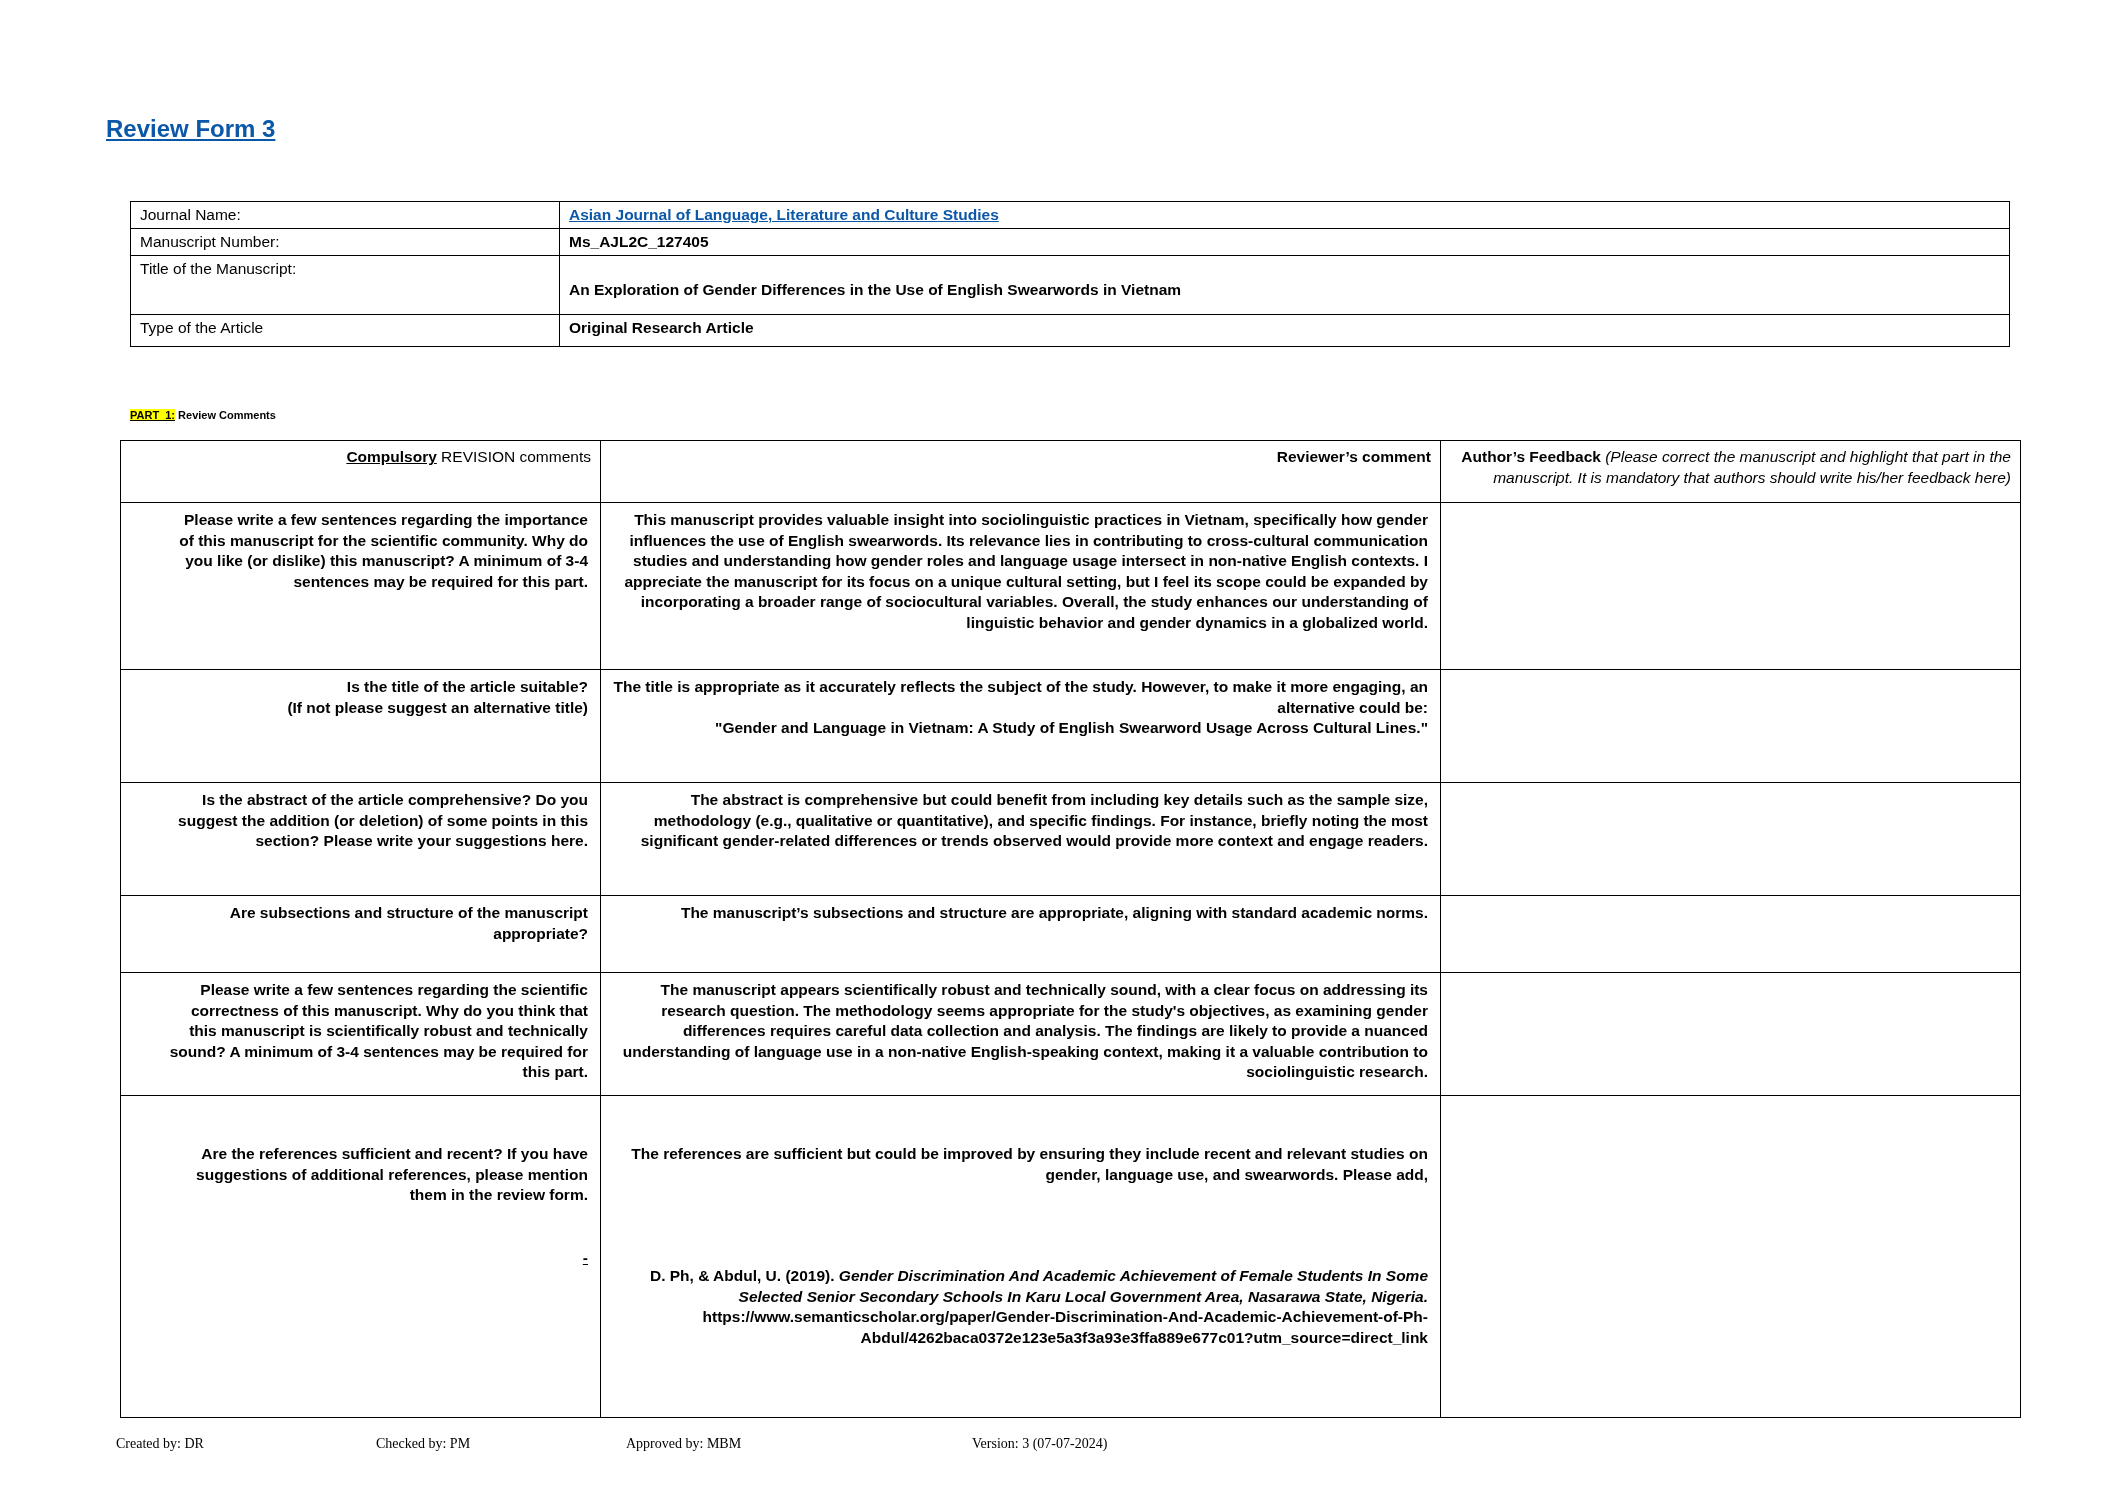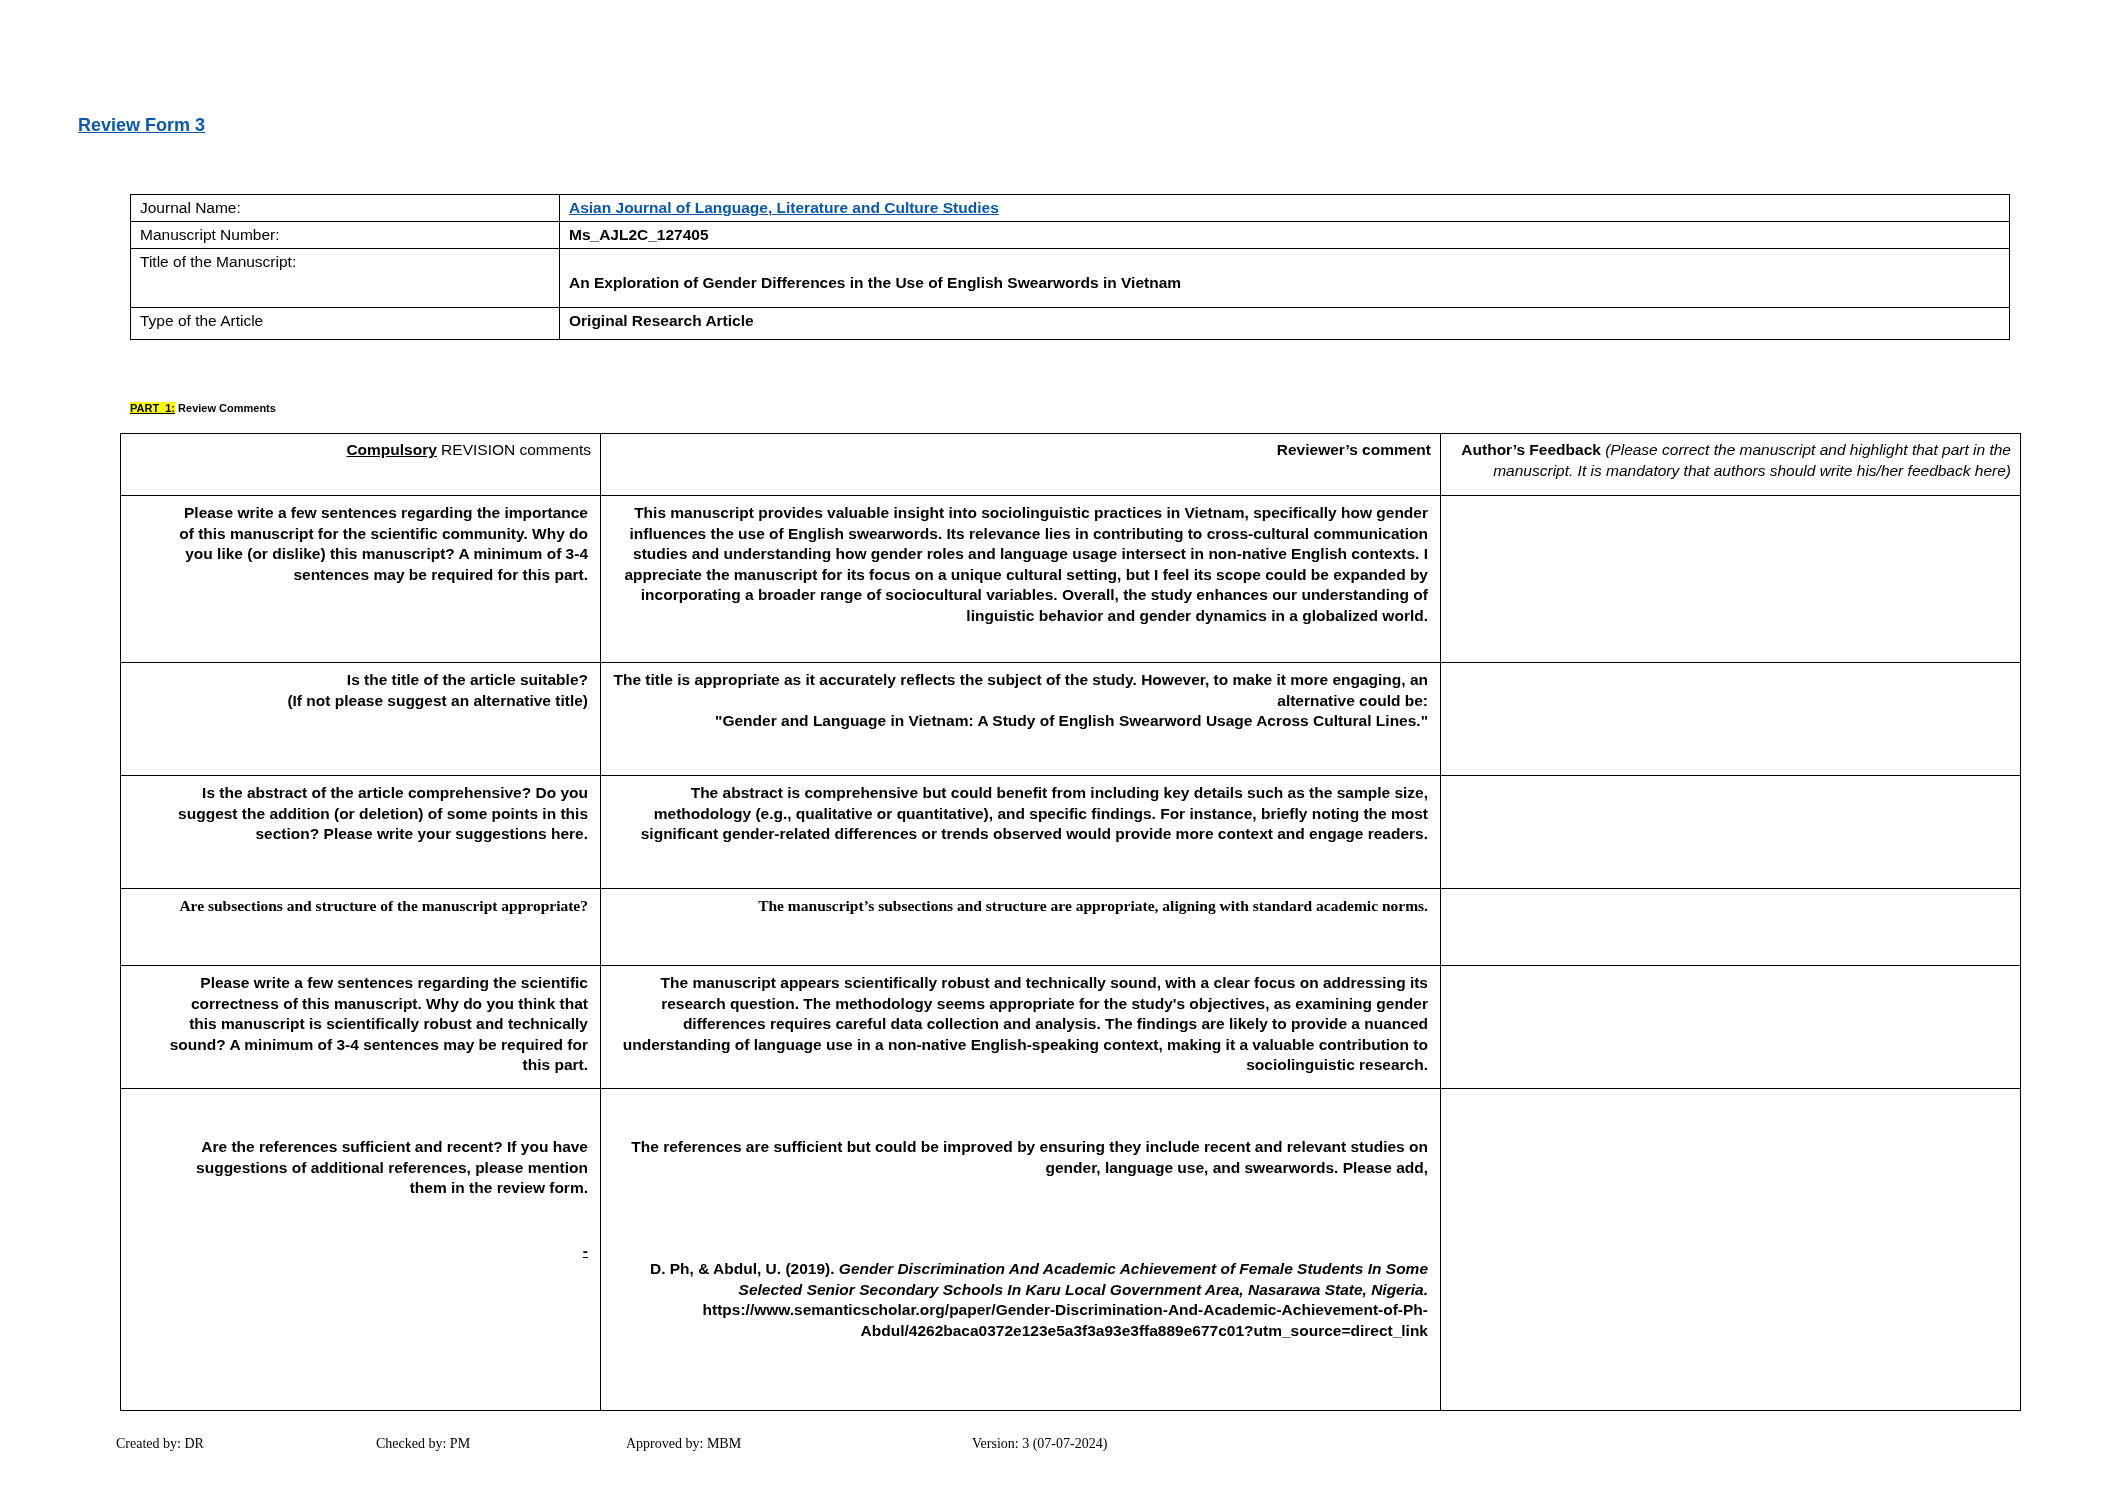--- a/index.html
+++ b/index.html
@@ -5,22 +5,22 @@
   * { margin: 0; padding: 0; box-sizing: border-box; }
   html, body { background: #ffffff; }
   body {
     width: 2117px;
     height: 1497px;
     position: relative;
     font-family: "Liberation Sans", sans-serif;
     color: #000000;
   }
   .doc-title {
-    margin: 115px 0 0 78px;
-    font-size: 18px;
+    margin: 115px 0 0 106px;
+    font-size: 24px;
     font-weight: bold;
     color: #0b57a8;
     text-decoration: underline;
     display: inline-block;
   }
   table { border-collapse: collapse; table-layout: fixed; }
 
   
   .meta-table { margin: 58px 0 0 130px; width: 1880px; }
   .meta-table td {
@@ -73,21 +73,21 @@
   .c-cell {
     padding: 7px 12px 7px 9px;
     font-weight: bold;
     white-space: pre-wrap;
   }
   .f-cell { padding: 6px 8px; }
   .review-table tr.hdr-row { height: 62px; }
   .review-table tr.body-row-0 { height: 167px; }
   .review-table tr.body-row-1 { height: 113px; }
   .review-table tr.body-row-2 { height: 113px; }
-  .review-table tr.body-row-3 { height: 77px; font-family: Liberation Serif, serif; }
+  .review-table tr.body-row-3 { height: 77px; }
   .review-table tr.body-row-4 { height: 123px; padding-left: 20px; }
   .review-table tr.body-row-5 { height: 192px; }
   .dash-line { text-decoration: underline; font-weight: bold; margin-top: 2px; }
   .citation-block { margin-top: 20px; }
   .cit-italic { font-style: italic; font-weight: bold; }
 
   
   .footer {
     position: absolute;
     left: 0;

